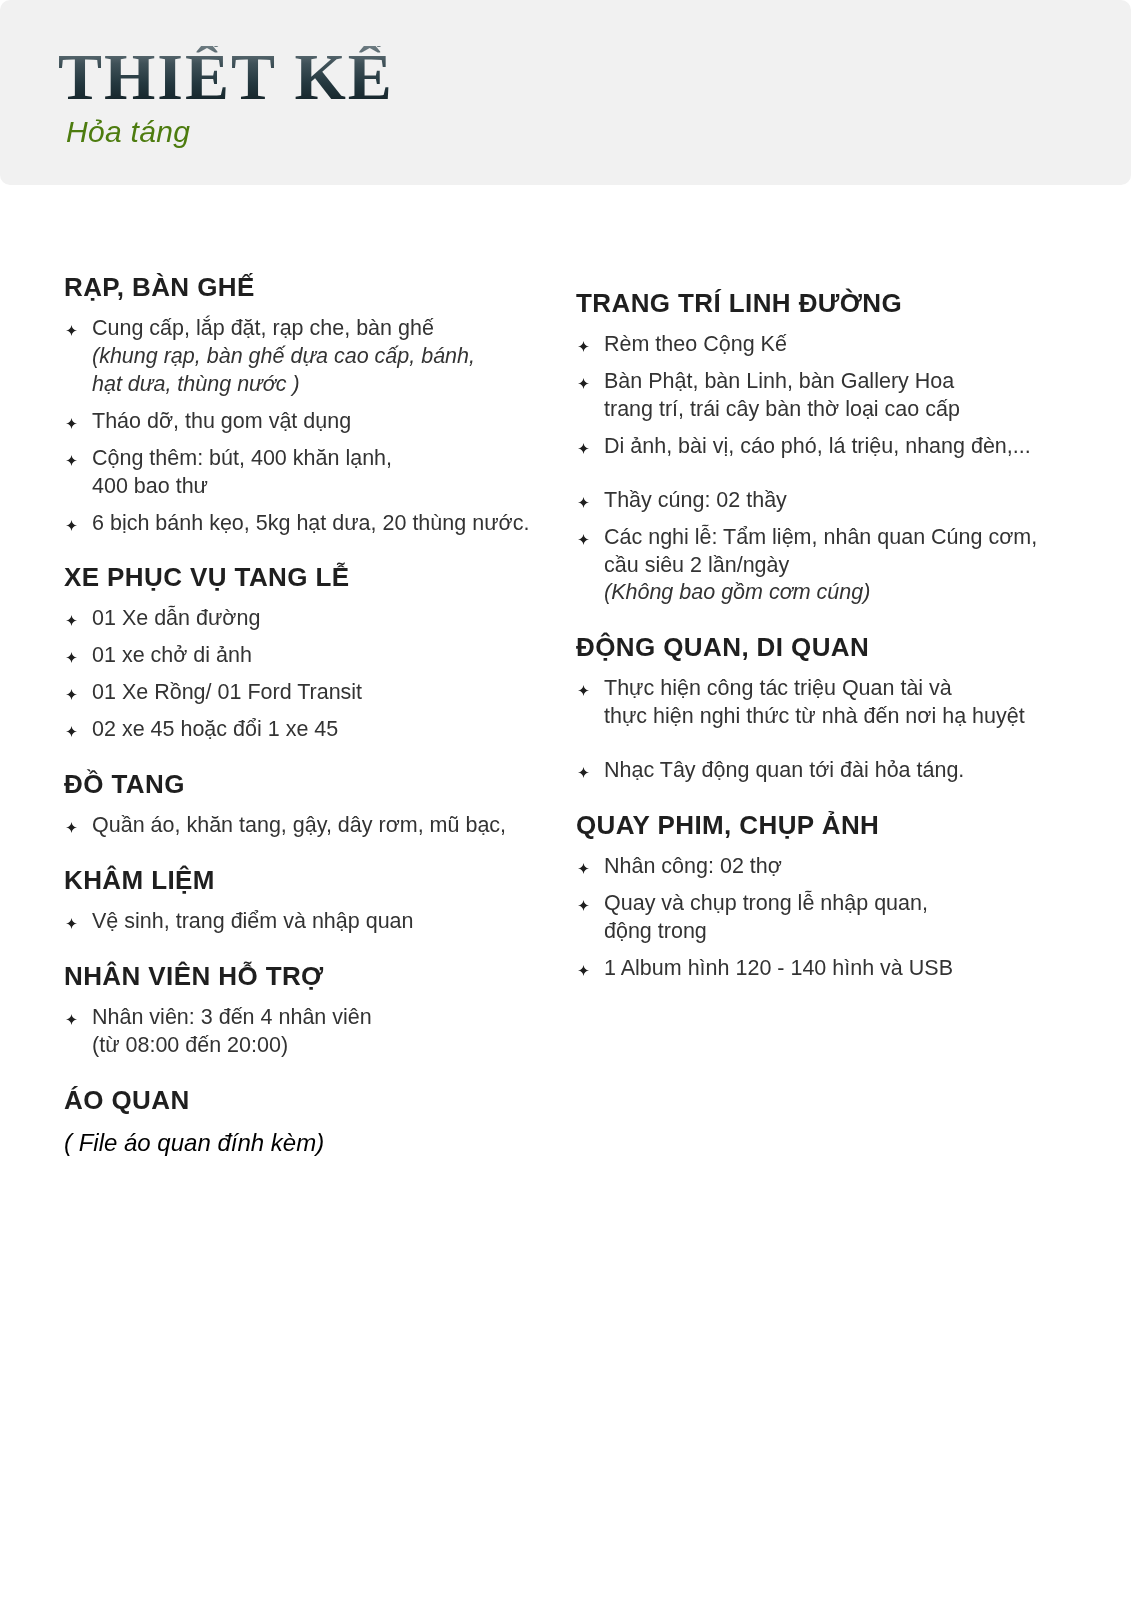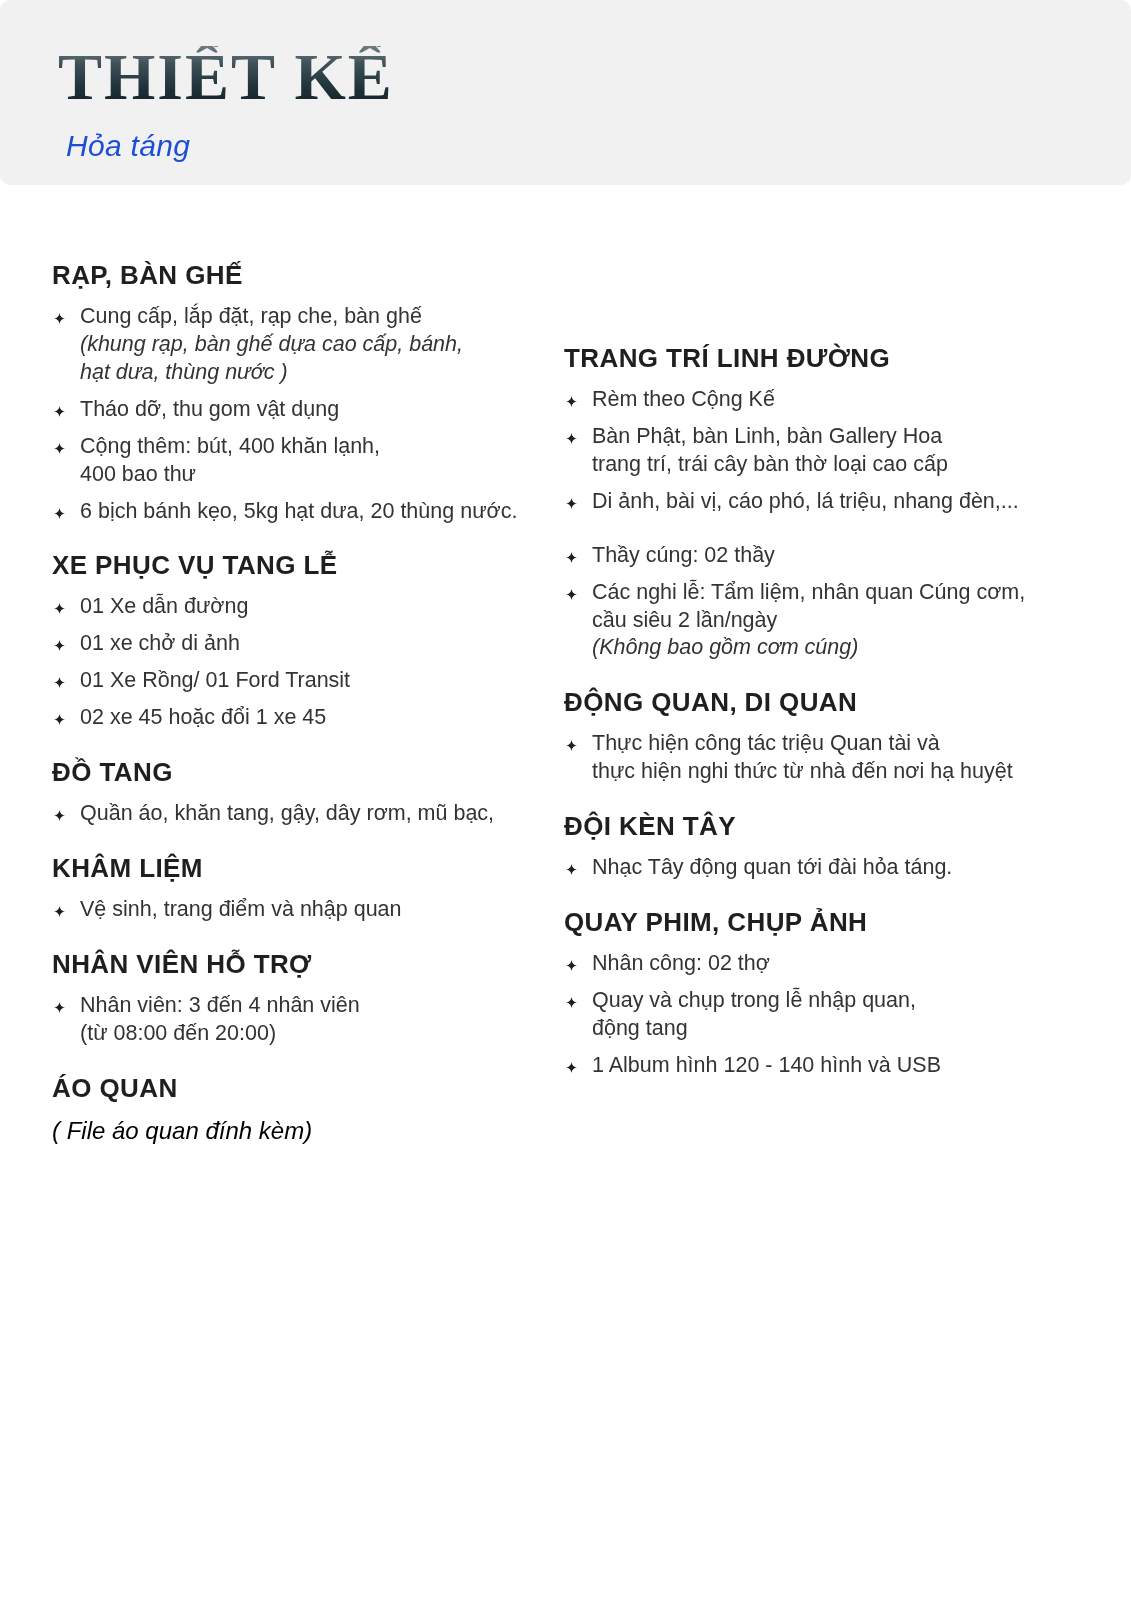--- a/index.html
+++ b/index.html
@@ -39,30 +39,30 @@
     background-clip: text;
     color: transparent;
     -webkit-text-fill-color: transparent;
     white-space: nowrap;
   }
   .brand-subtitle {
     font-family: "Liberation Sans", sans-serif;
     font-style: italic;
     font-size: 30px;
     font-weight: 400;
-    color: #1d4ed8;
-    margin: 20px 0 0 8px;
+    color: #4d7c0f;
+    margin: 6px 0 0 8px;
     letter-spacing: 0.3px;
   }
 
   
   .content {
     display: flex;
-    align-items: center;
-    padding: 4px;
+    align-items: flex-start;
+    padding: 16px;
   }
   .column {
     flex: 0 0 auto;
   }
   .col-left  { width: 530px; padding-left: 48px; padding-top: 72px; }
   .col-right { width: 553px; padding-left: 30px; padding-top: 88px; }
 
   
   .section { margin-bottom: 26px; }
   .section:last-child { margin-bottom: 0; }
@@ -309,21 +309,20 @@
               <svg viewBox="0 0 20 20" aria-hidden="true">
                 <path fill="currentColor" d="M10 0 C10.9 6.0 14 9.1 20 10 C14 10.9 10.9 14 10 20 C9.1 14 6 10.9 0 10 C6 9.1 9.1 6.0 10 0 Z"></path>
               </svg>
             </span>
             <span class="line">Thực hiện công tác triệu Quan tài và</span>
             <span class="line">thực hiện nghi thức từ nhà đến nơi hạ huyệt</span>
           </li>
         </ul>
       </div>
       <div class="section">
-        <h2 class="section-title">ĐỘI KÈN TÂY</h2>
         <ul class="bullets">
           <li class="bullet-item">
             <span class="bullet-icon">
               <svg viewBox="0 0 20 20" aria-hidden="true">
                 <path fill="currentColor" d="M10 0 C10.9 6.0 14 9.1 20 10 C14 10.9 10.9 14 10 20 C9.1 14 6 10.9 0 10 C6 9.1 9.1 6.0 10 0 Z"></path>
               </svg>
             </span>
             <span class="line">Nhạc Tây động quan tới đài hỏa táng.</span>
           </li>
         </ul>
@@ -339,21 +338,21 @@
             </span>
             <span class="line">Nhân công: 02 thợ</span>
           </li>
           <li class="bullet-item">
             <span class="bullet-icon">
               <svg viewBox="0 0 20 20" aria-hidden="true">
                 <path fill="currentColor" d="M10 0 C10.9 6.0 14 9.1 20 10 C14 10.9 10.9 14 10 20 C9.1 14 6 10.9 0 10 C6 9.1 9.1 6.0 10 0 Z"></path>
               </svg>
             </span>
             <span class="line">Quay và chụp trong lễ nhập quan,</span>
-            <span class="line">động tang</span>
+            <span class="line">động trong</span>
           </li>
           <li class="bullet-item">
             <span class="bullet-icon">
               <svg viewBox="0 0 20 20" aria-hidden="true">
                 <path fill="currentColor" d="M10 0 C10.9 6.0 14 9.1 20 10 C14 10.9 10.9 14 10 20 C9.1 14 6 10.9 0 10 C6 9.1 9.1 6.0 10 0 Z"></path>
               </svg>
             </span>
             <span class="line">1 Album hình 120 - 140 hình và USB</span>
           </li>
         </ul>

